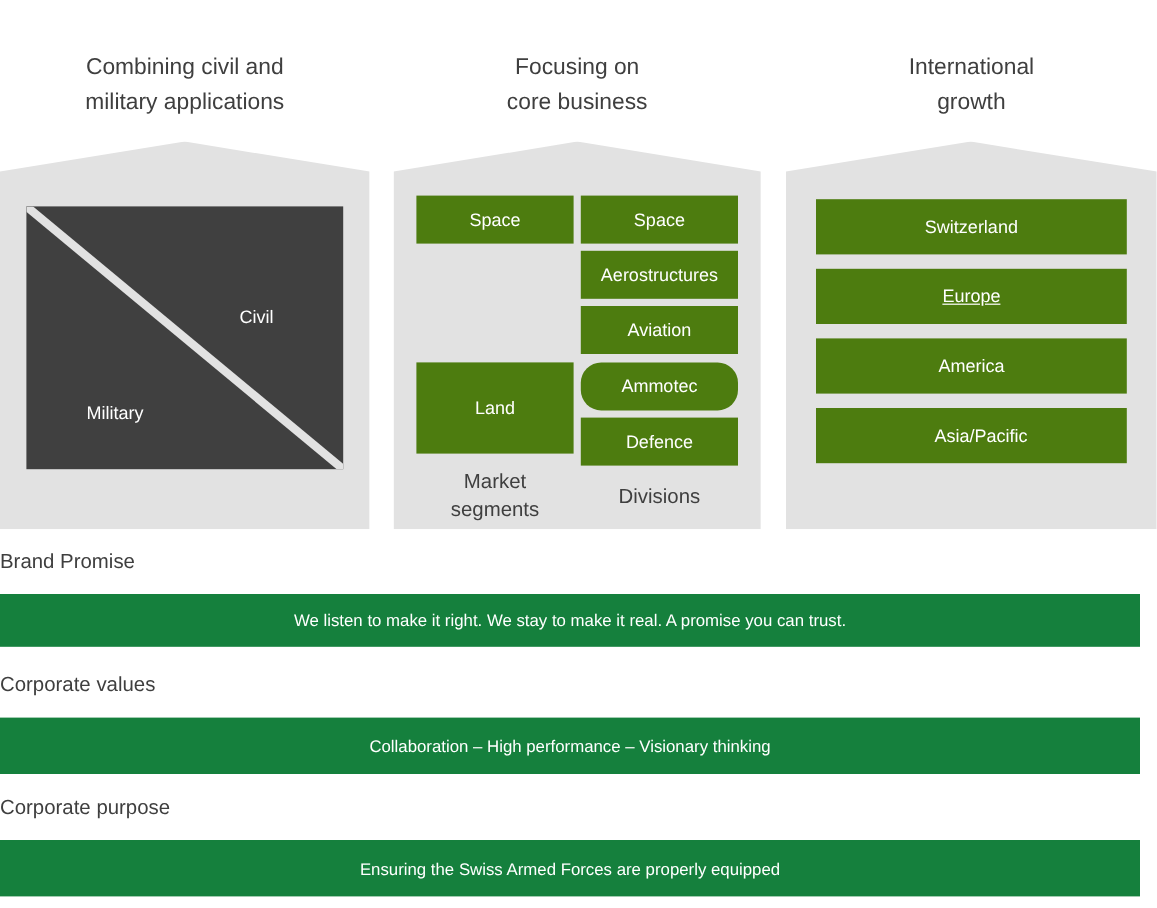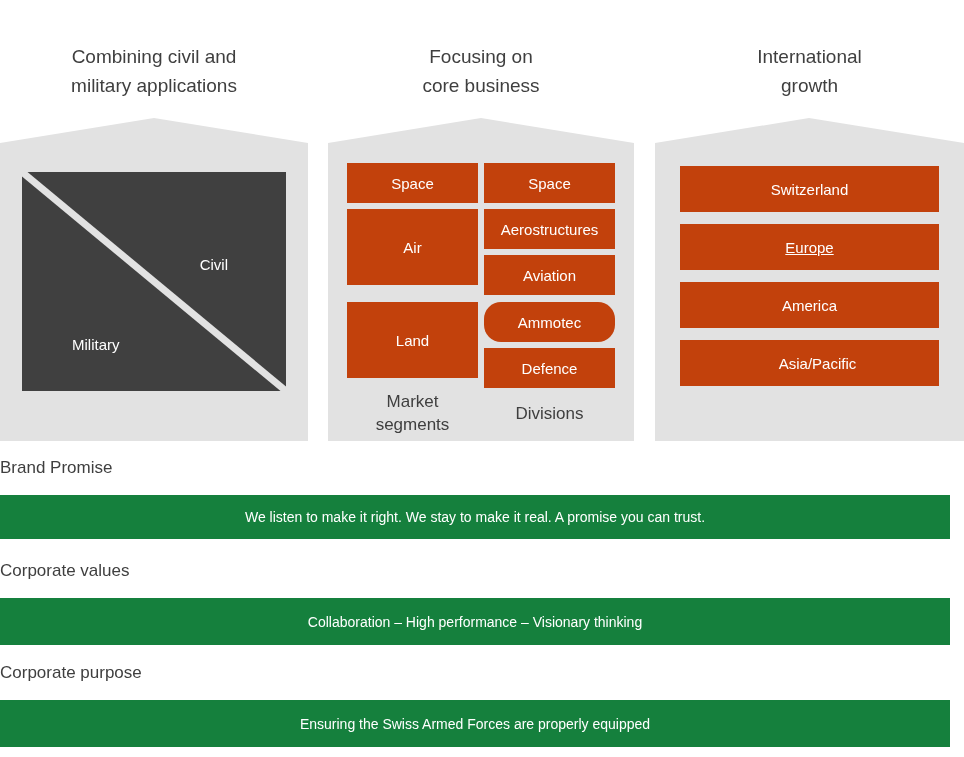--- a/index.html
+++ b/index.html
@@ -45,21 +45,21 @@
     display: block;
   }
 
   #house-1 { left: 0px;   top: 118px; width: 308px; height: 323px; }
   #house-2 { left: 328px; top: 118px; width: 306px; height: 323px; }
   #house-3 { left: 655px; top: 118px; width: 309px; height: 323px; }
 
   
   .blue-box {
     position: absolute;
-    background: #c2410c;
+    background: #4d7c0f;
     color: #ffffff;
     display: flex;
     align-items: center;
     justify-content: center;
     text-align: center;
     font-size: 15px;
     line-height: 19px;
     box-sizing: border-box;
   }
 
@@ -157,23 +157,20 @@
 </div>
 
 <div class="house" id="house-2" style="background:transparent;">
   <svg class="roof" viewBox="0 0 306 323" preserveAspectRatio="none">
     <polygon points="0,25 153,0 306,25 306,323 0,323" fill="#e2e2e2"></polygon>
   </svg>
 
   <div class="blue-box" style="left:19px; top:45px; width:131px; height:40px;">
     <span>Space</span>
   </div>
-  <div class="blue-box" style="left:19px; top:91px; width:131px; height:76px;">
-    <span>Air</span>
-  </div>
   <div class="blue-box" style="left:19px; top:184px; width:131px; height:76px;text-align:center;">
     <span>Land</span>
   </div>
 
   <div class="blue-box" style="left:156px; top:45px; width:131px; height:40px;">
     <span>Space</span>
   </div>
   <div class="blue-box" style="left:156px; top:91px; width:131px; height:40px;">
     <span>Aerostructures</span>
   </div>

